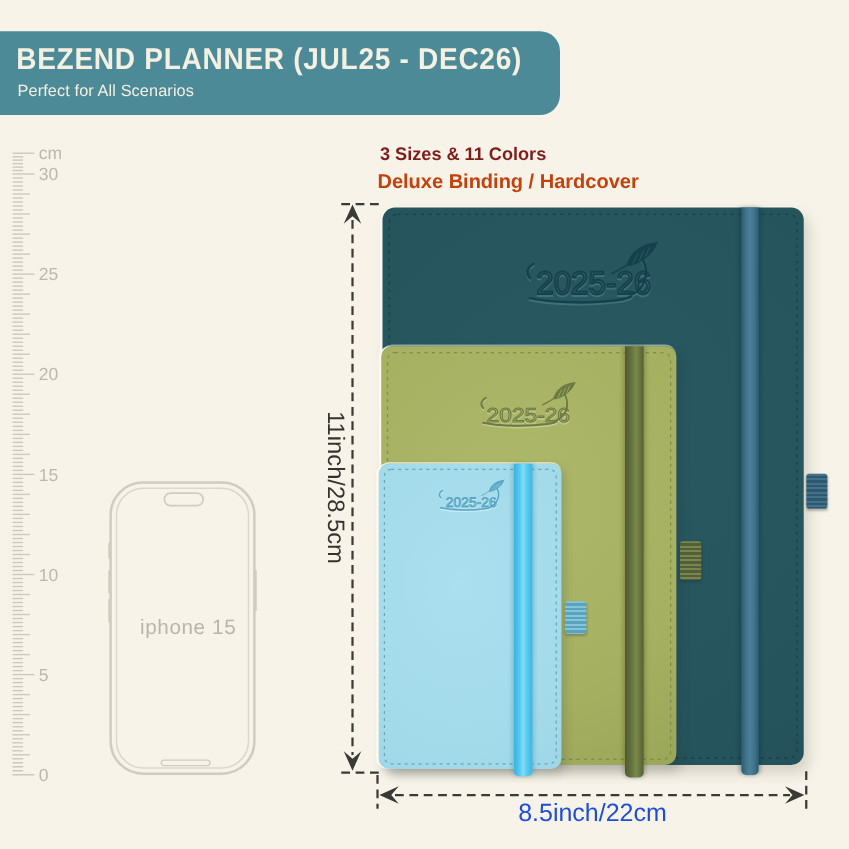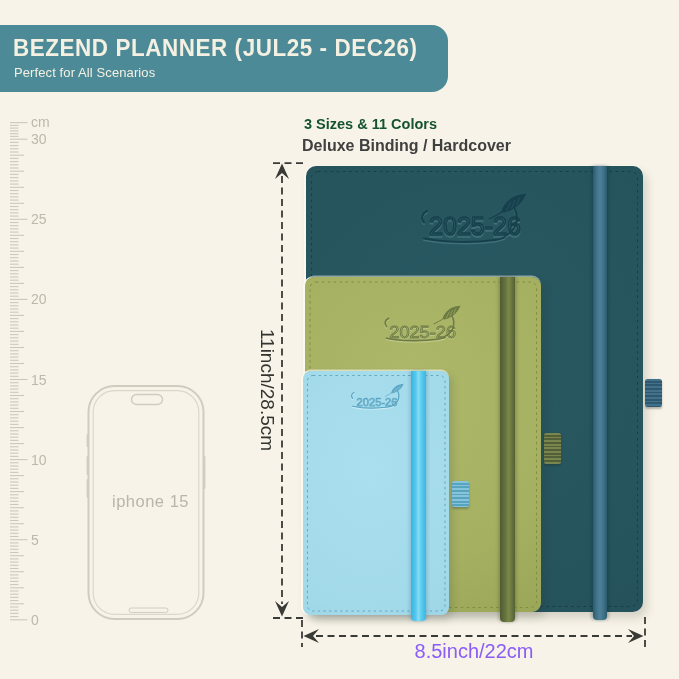--- a/index.html
+++ b/index.html
@@ -203,23 +203,23 @@
     <rect x="6.6" y="76" width="2.2" height="19" rx="1"></rect>
     <rect x="6.6" y="99" width="2.2" height="19" rx="1"></rect>
     <rect x="123.2" y="76" width="2.2" height="33" rx="1"></rect>
   </g>
 
   <rect x="49" y="228" width="39" height="4.4" rx="2.2" fill="none" stroke="#d0ccc0" stroke-width="1"></rect>
 
   <text x="70.5" y="127" text-anchor="middle" font-size="16.5" letter-spacing="0.5" fill="#b9b5a9">iphone 15</text>
 </svg>
 
-<div class="abs" style="left:304px;top:115.5px;font-size:14.5px;font-weight:700;color:#14532d;">3 Sizes &amp; 11 Colors</div>
-
-<div class="abs" style="left:302px;top:136.5px;font-size:16px;font-weight:700;color:#404040;">Deluxe Binding / Hardcover</div>
+<div class="abs" style="left:304px;top:115.5px;font-size:14.5px;font-weight:700;color:#7f1d1d;">3 Sizes &amp; 11 Colors</div>
+
+<div class="abs" style="left:302px;top:136.5px;font-size:16px;font-weight:700;color:#c2410c;">Deluxe Binding / Hardcover</div>
 
 <div class="abs" style="left:306px;top:165.5px;width:337px;height:446px;border-radius:10px;
      background:radial-gradient(140% 105% at 48% 42%, #295962 0%, #26545d 55%, #1f4a54 100%);
      box-shadow:-2px 0 0 rgba(252,249,240,0.85), 0 -1.5px 0 rgba(252,249,240,0.4), 4px 6px 10px rgba(60,60,45,0.18);">
 
   <svg class="abs" style="left:0;top:0;" width="337" height="446" viewBox="0 0 337 446">
     <rect x="5.5" y="5.5" width="326" height="435" rx="6.5" fill="none" stroke="rgba(18,52,62,0.7)" stroke-width="1" stroke-dasharray="2.6 3.6"></rect>
   </svg>
 
   <svg class="abs" style="left:105px;top:24.5px;" width="124" height="60" viewBox="0 0 124 60">
@@ -347,13 +347,13 @@
   <g fill="none" stroke="#3a3a37" stroke-width="1.8" stroke-dasharray="7 4.5">
     <line x1="355" y1="9" x2="355" y2="39"></line>
     <line x1="26" y1="28" x2="342" y2="28"></line>
   </g>
   <g fill="#3a3a37">
     <polygon points="13.5,28 29,21 23,28 29,35"></polygon>
     <polygon points="353.5,28 338,21 344,28 338,35"></polygon>
   </g>
 </svg>
 
-<div class="abs" style="left:394px;top:640px;width:160px;text-align:center;font-size:20px;color:#8b5cf6;">8.5inch/22cm</div>
+<div class="abs" style="left:394px;top:640px;width:160px;text-align:center;font-size:20px;color:#1d4ed8;">8.5inch/22cm</div>
 
 </body></html>

